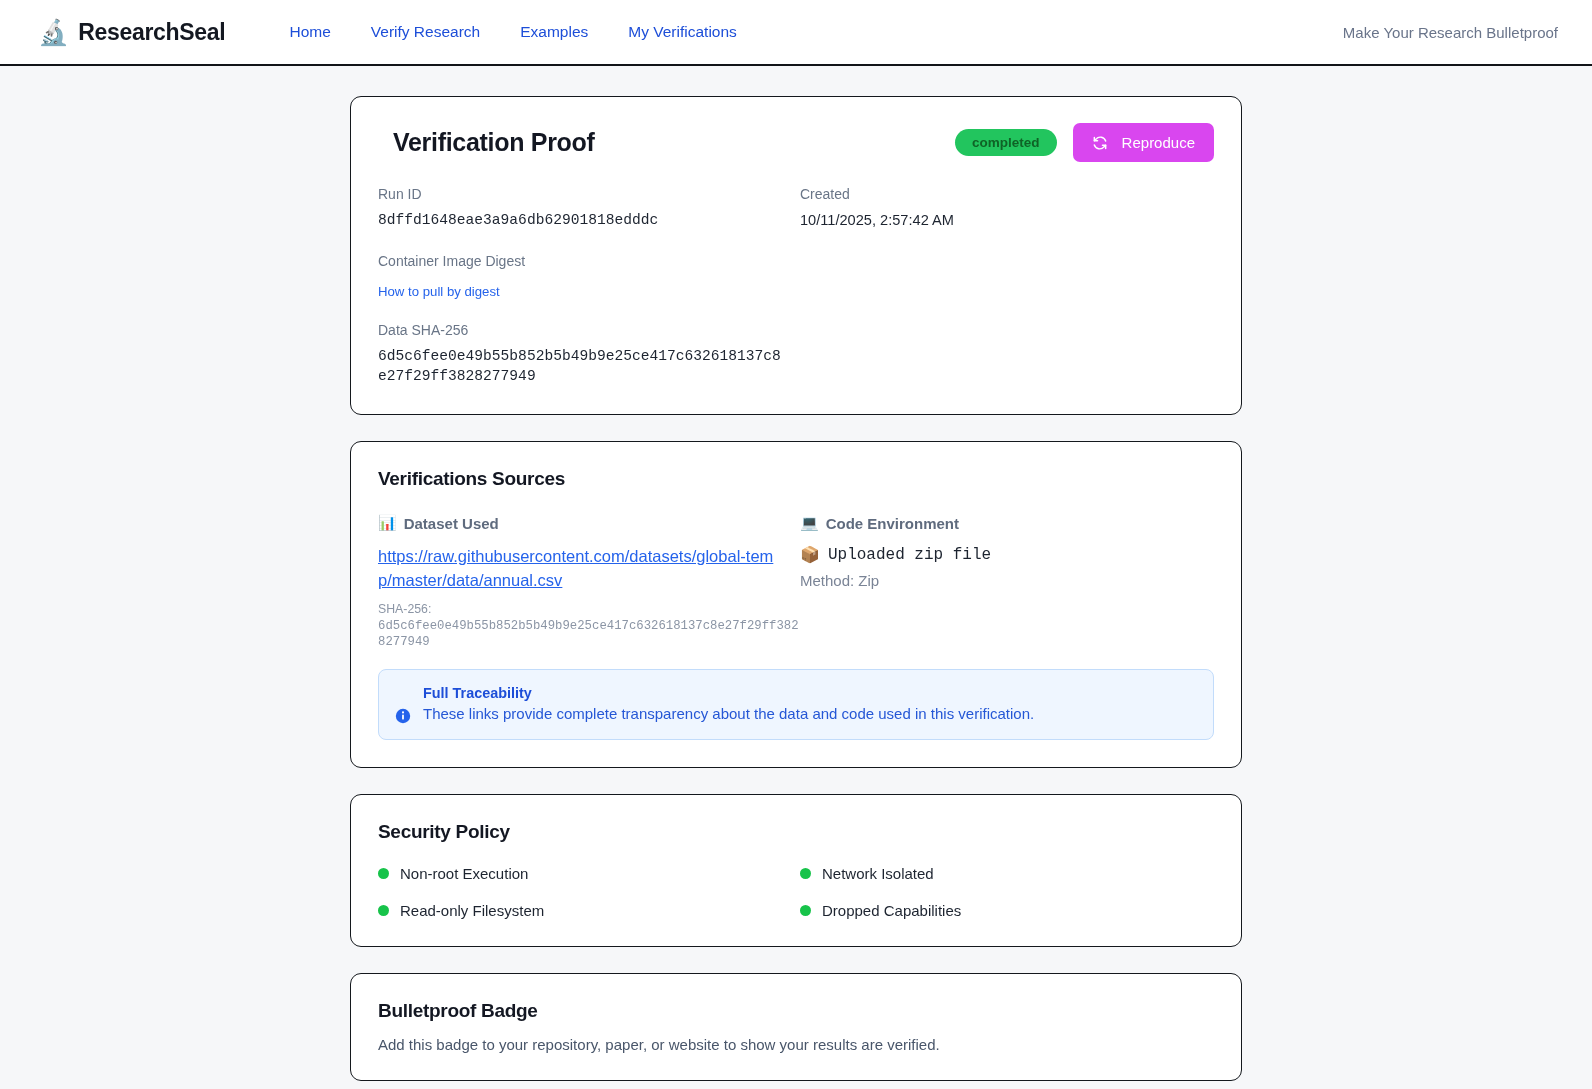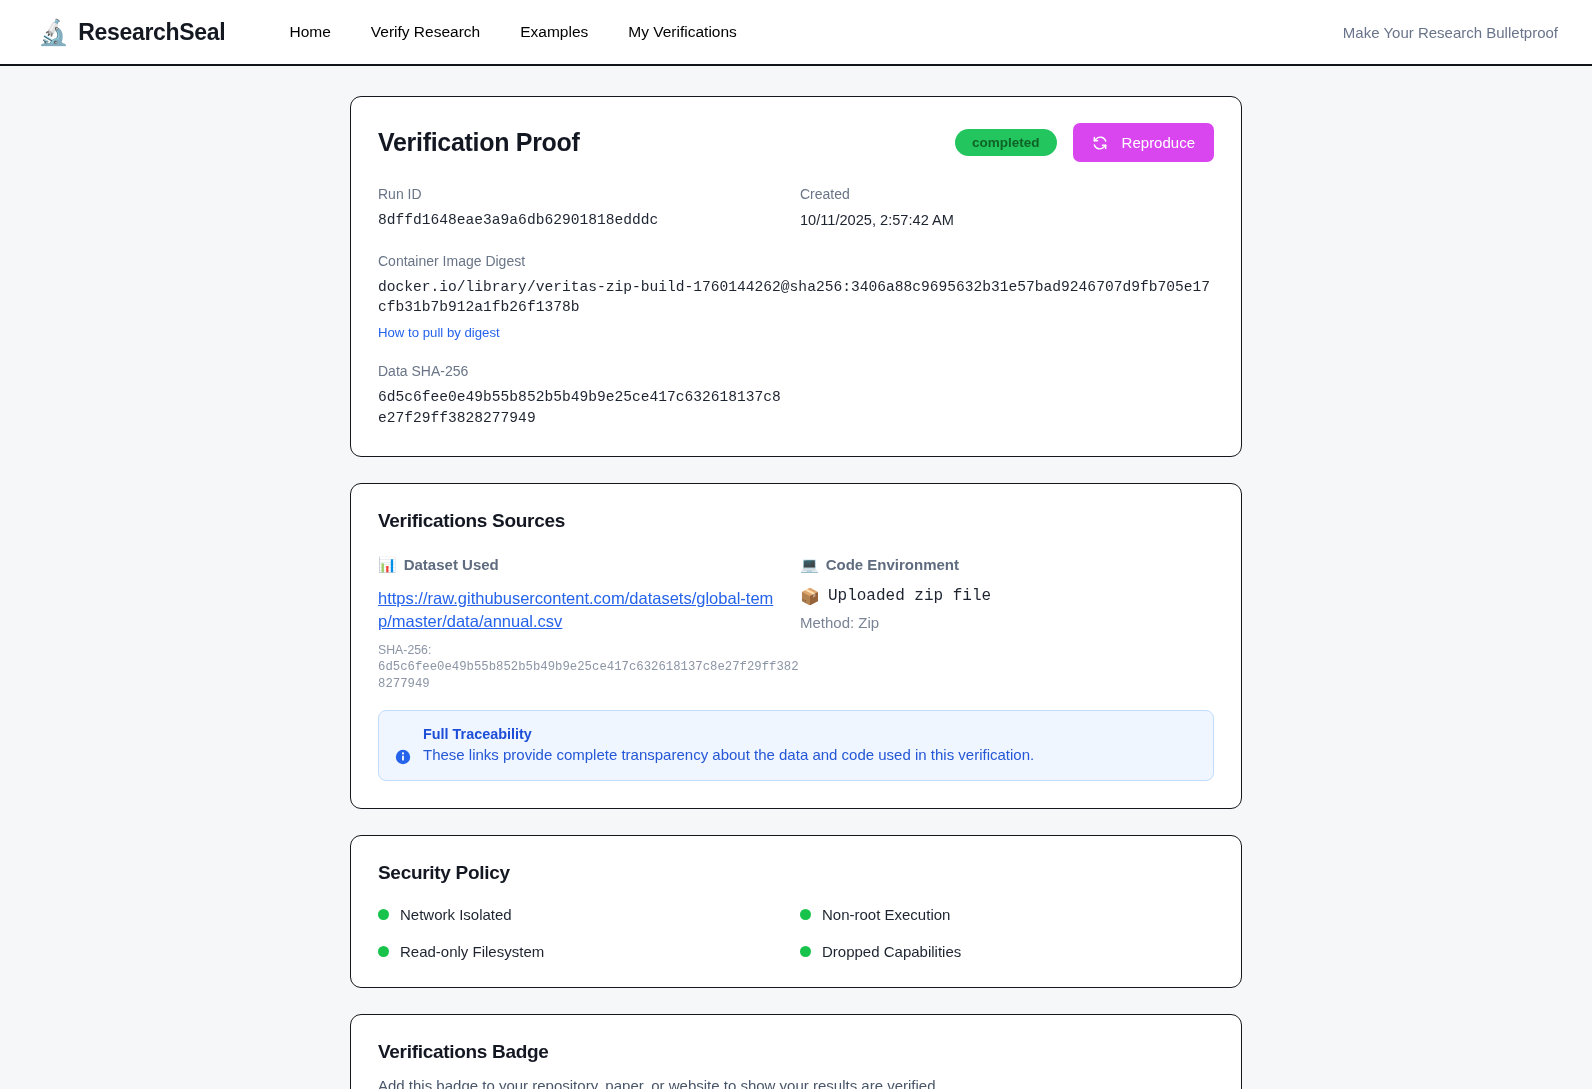--- a/index.html
+++ b/index.html
@@ -24,21 +24,21 @@
     padding: 0 34px 0 38px;
     position: relative;
   }
   .brand { display: flex; align-items: center; gap: 9px; margin-right: 44px; }
   .brand-logo { font-size: 25px; line-height: 1; }
   .brand-name {
     font-size: 23px; font-weight: 700; color: #141821; letter-spacing: -0.3px;
   }
   .nav-links { display: flex; align-items: center; gap: 0; }
   .nav-link {
-    font-size: 15.5px; color: #000000; padding: 6px 20px; cursor: pointer;
+    font-size: 15.5px; color: #1d4ed8; padding: 6px 20px; cursor: pointer;
     text-decoration: none; white-space: nowrap;
   }
   .nav-tagline {
     margin-left: auto; font-size: 15px; color: #69748a; white-space: nowrap;
   }
 
   
   .page {
     height: calc(1089px - 66px);
     overflow: hidden;
@@ -56,20 +56,21 @@
 
   .card-title {
     font-size: 25px; font-weight: 700; color: #131722;
     margin: 0; letter-spacing: -0.3px;
   }
   .card-title.sm { font-size: 19px; }
 
   .card-head {
     display: flex; align-items: center; justify-content: space-between;
     margin-bottom: 24px;
+    margin-left: 15px;
   }
   .head-right { display: flex; align-items: center; gap: 16px; }
 
   .status-badge {
     background: #22c55e;
     color: #0f6326;
     font-size: 13.5px;
     font-weight: 700;
     border-radius: 999px;
     padding: 7px 17px;
@@ -223,21 +224,20 @@
           <div class="field-value mono">8dffd1648eae3a9a6db62901818edddc</div>
         </div>
         <div class="field">
           <div class="field-label">Created</div>
           <div class="field-value">10/11/2025, 2:57:42 AM</div>
         </div>
       </div>
 
       <div class="field">
         <div class="field-label">Container Image Digest</div>
-        <div class="field-value mono wide">docker.io/library/veritas-zip-build-1760144262@sha256:3406a88c9695632b31e57bad9246707d9fb705e17cfb31b7b912a1fb26f1378b</div>
         <a class="link-small">How to pull by digest</a>
       </div>
 
       <div class="grid2">
         <div class="field" style="margin-bottom:0">
           <div class="field-label">Data SHA-256</div>
           <div class="field-value mono hash-col">6d5c6fee0e49b55b852b5b49b9e25ce417c632618137c8e27f29ff3828277949</div>
         </div>
       </div>
     </div>
@@ -282,37 +282,37 @@
           <div class="info-text">These links provide complete transparency about the data and code used in this verification.</div>
         </div>
       </div>
     </div>
 
     <div class="card">
       <h2 class="card-title sm">Security Policy</h2>
       <div class="sec-grid">
         <div class="sec-item">
           <span class="dot"></span>
-          <span>Network Isolated</span>
+          <span>Non-root Execution</span>
         </div>
         <div class="sec-item">
           <span class="dot"></span>
-          <span>Non-root Execution</span>
+          <span>Network Isolated</span>
         </div>
         <div class="sec-item">
           <span class="dot"></span>
           <span>Read-only Filesystem</span>
         </div>
         <div class="sec-item">
           <span class="dot"></span>
           <span>Dropped Capabilities</span>
         </div>
       </div>
     </div>
 
     <div class="card">
-      <h2 class="card-title sm">Verifications Badge</h2>
+      <h2 class="card-title sm">Bulletproof Badge</h2>
       <div class="badge-desc">Add this badge to your repository, paper, or website to show your results are verified.</div>
 
     </div>
 
   </div>
 </div>
 
 </body></html>

